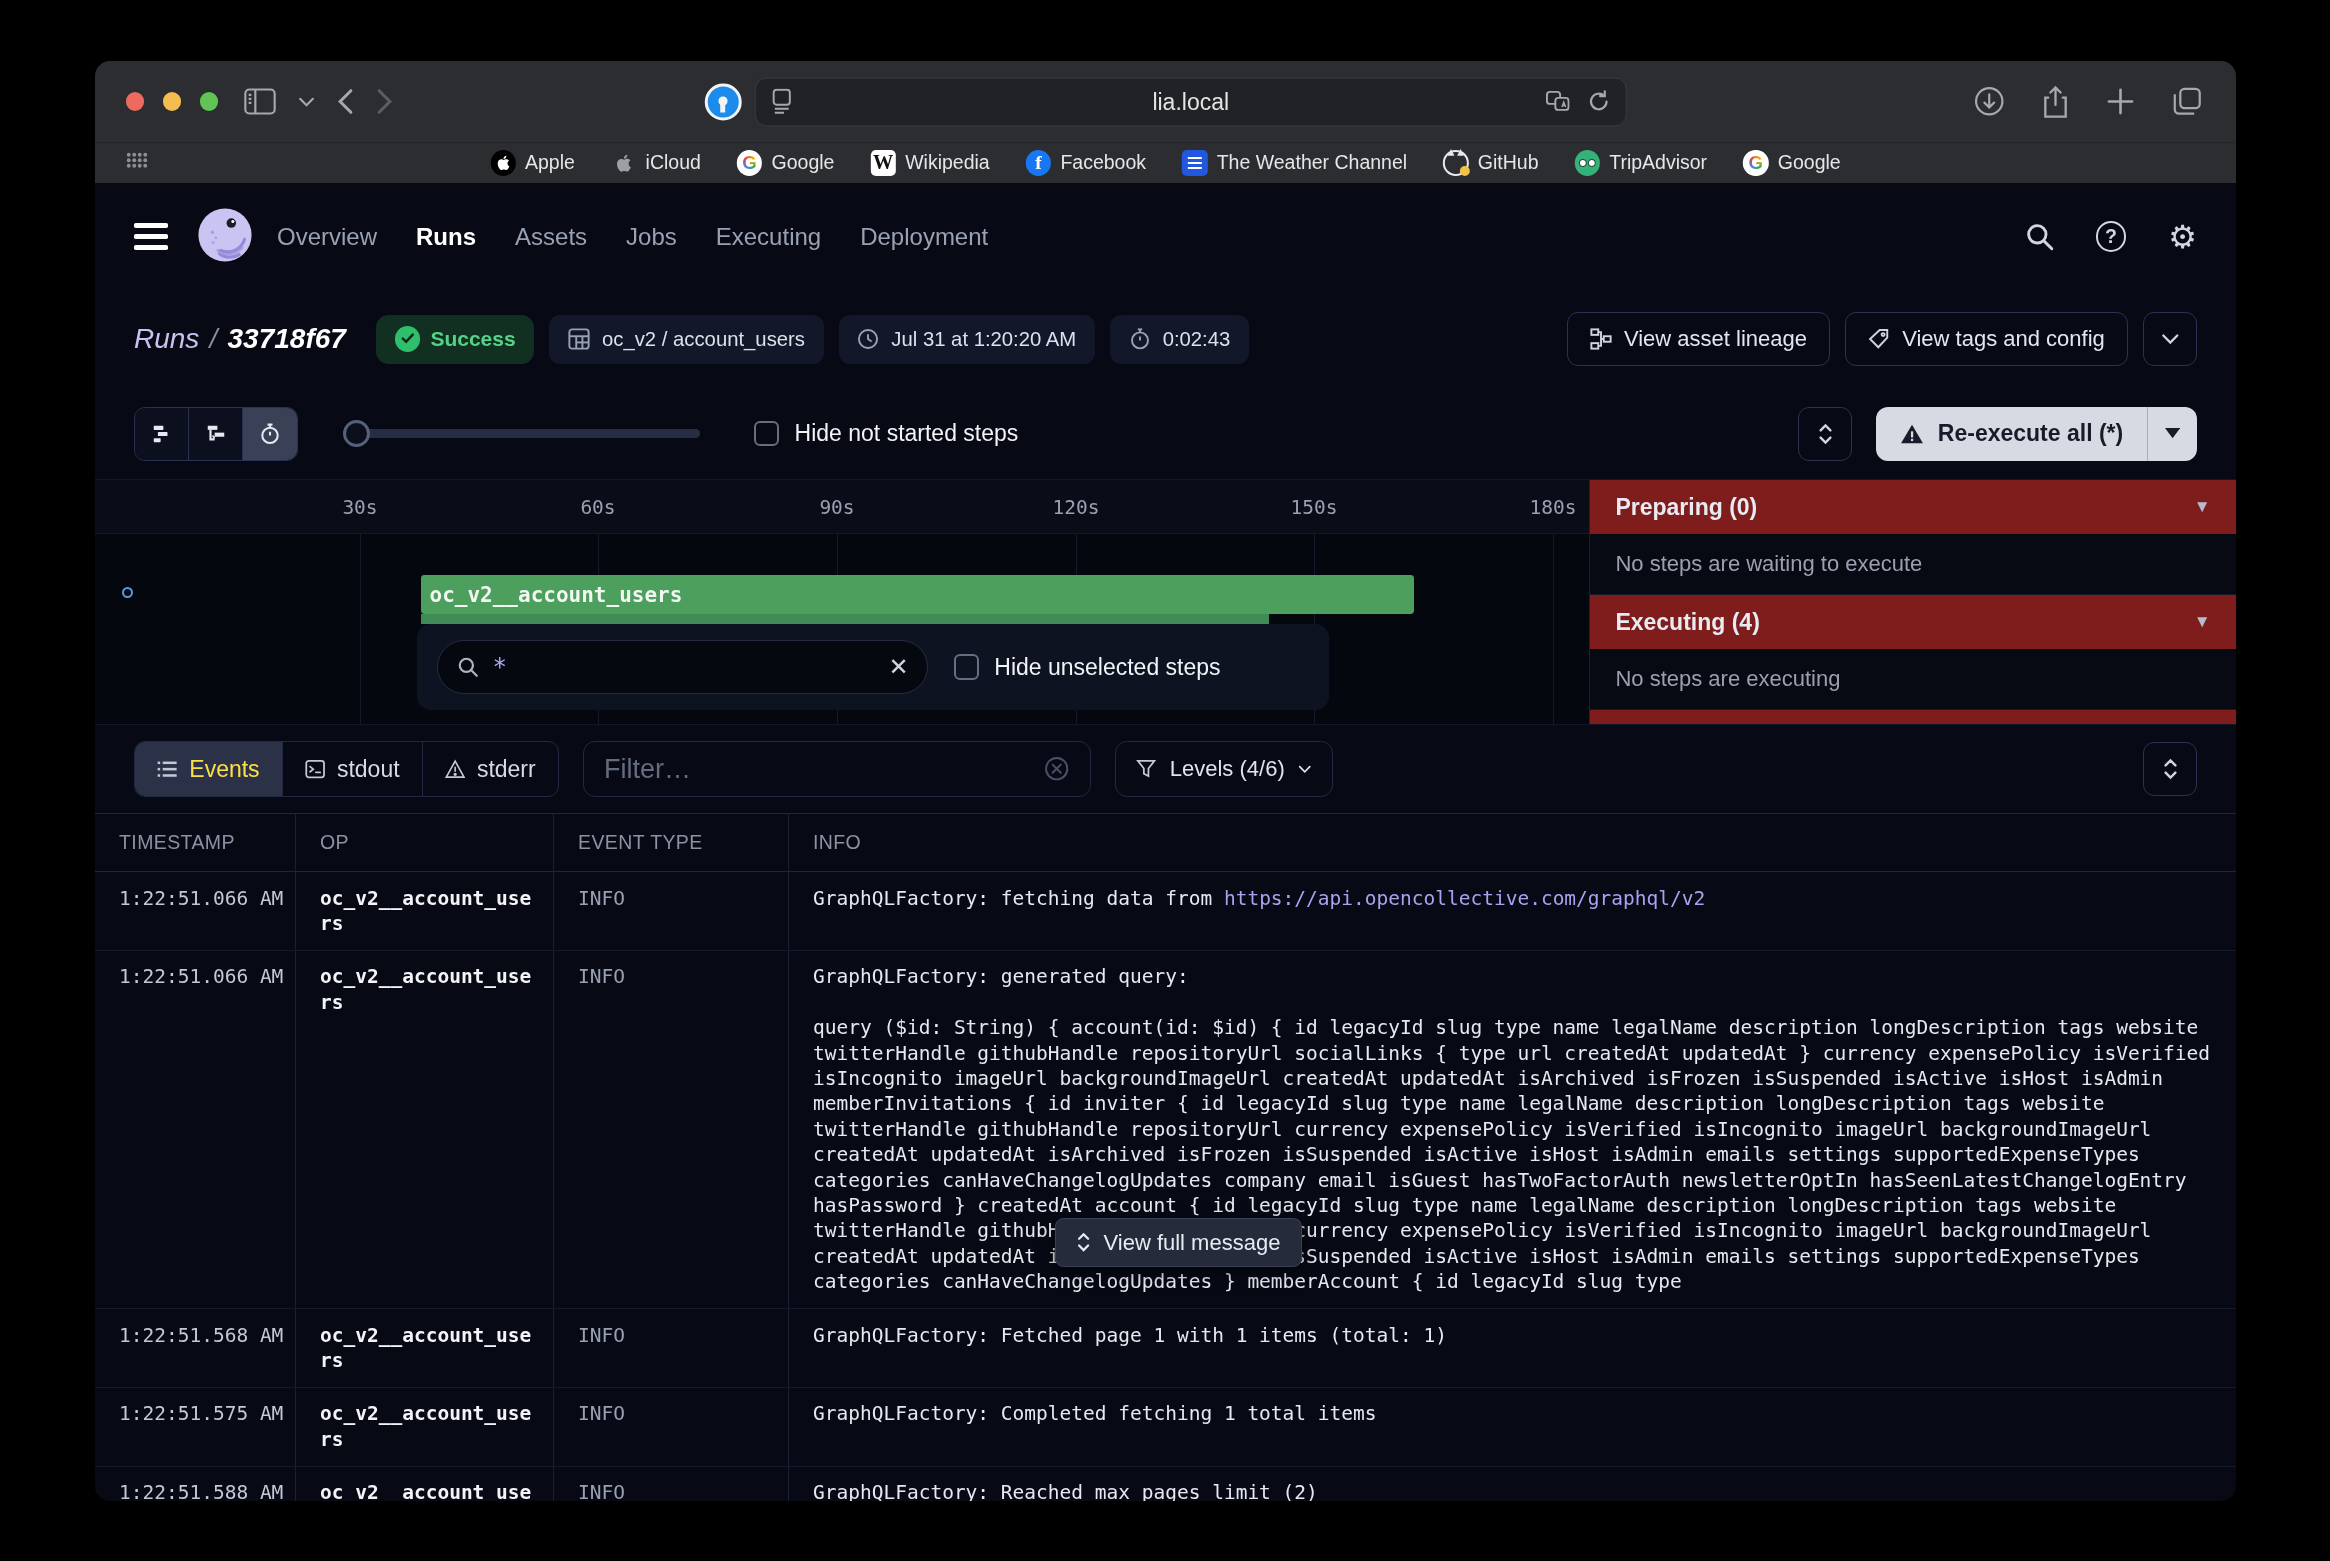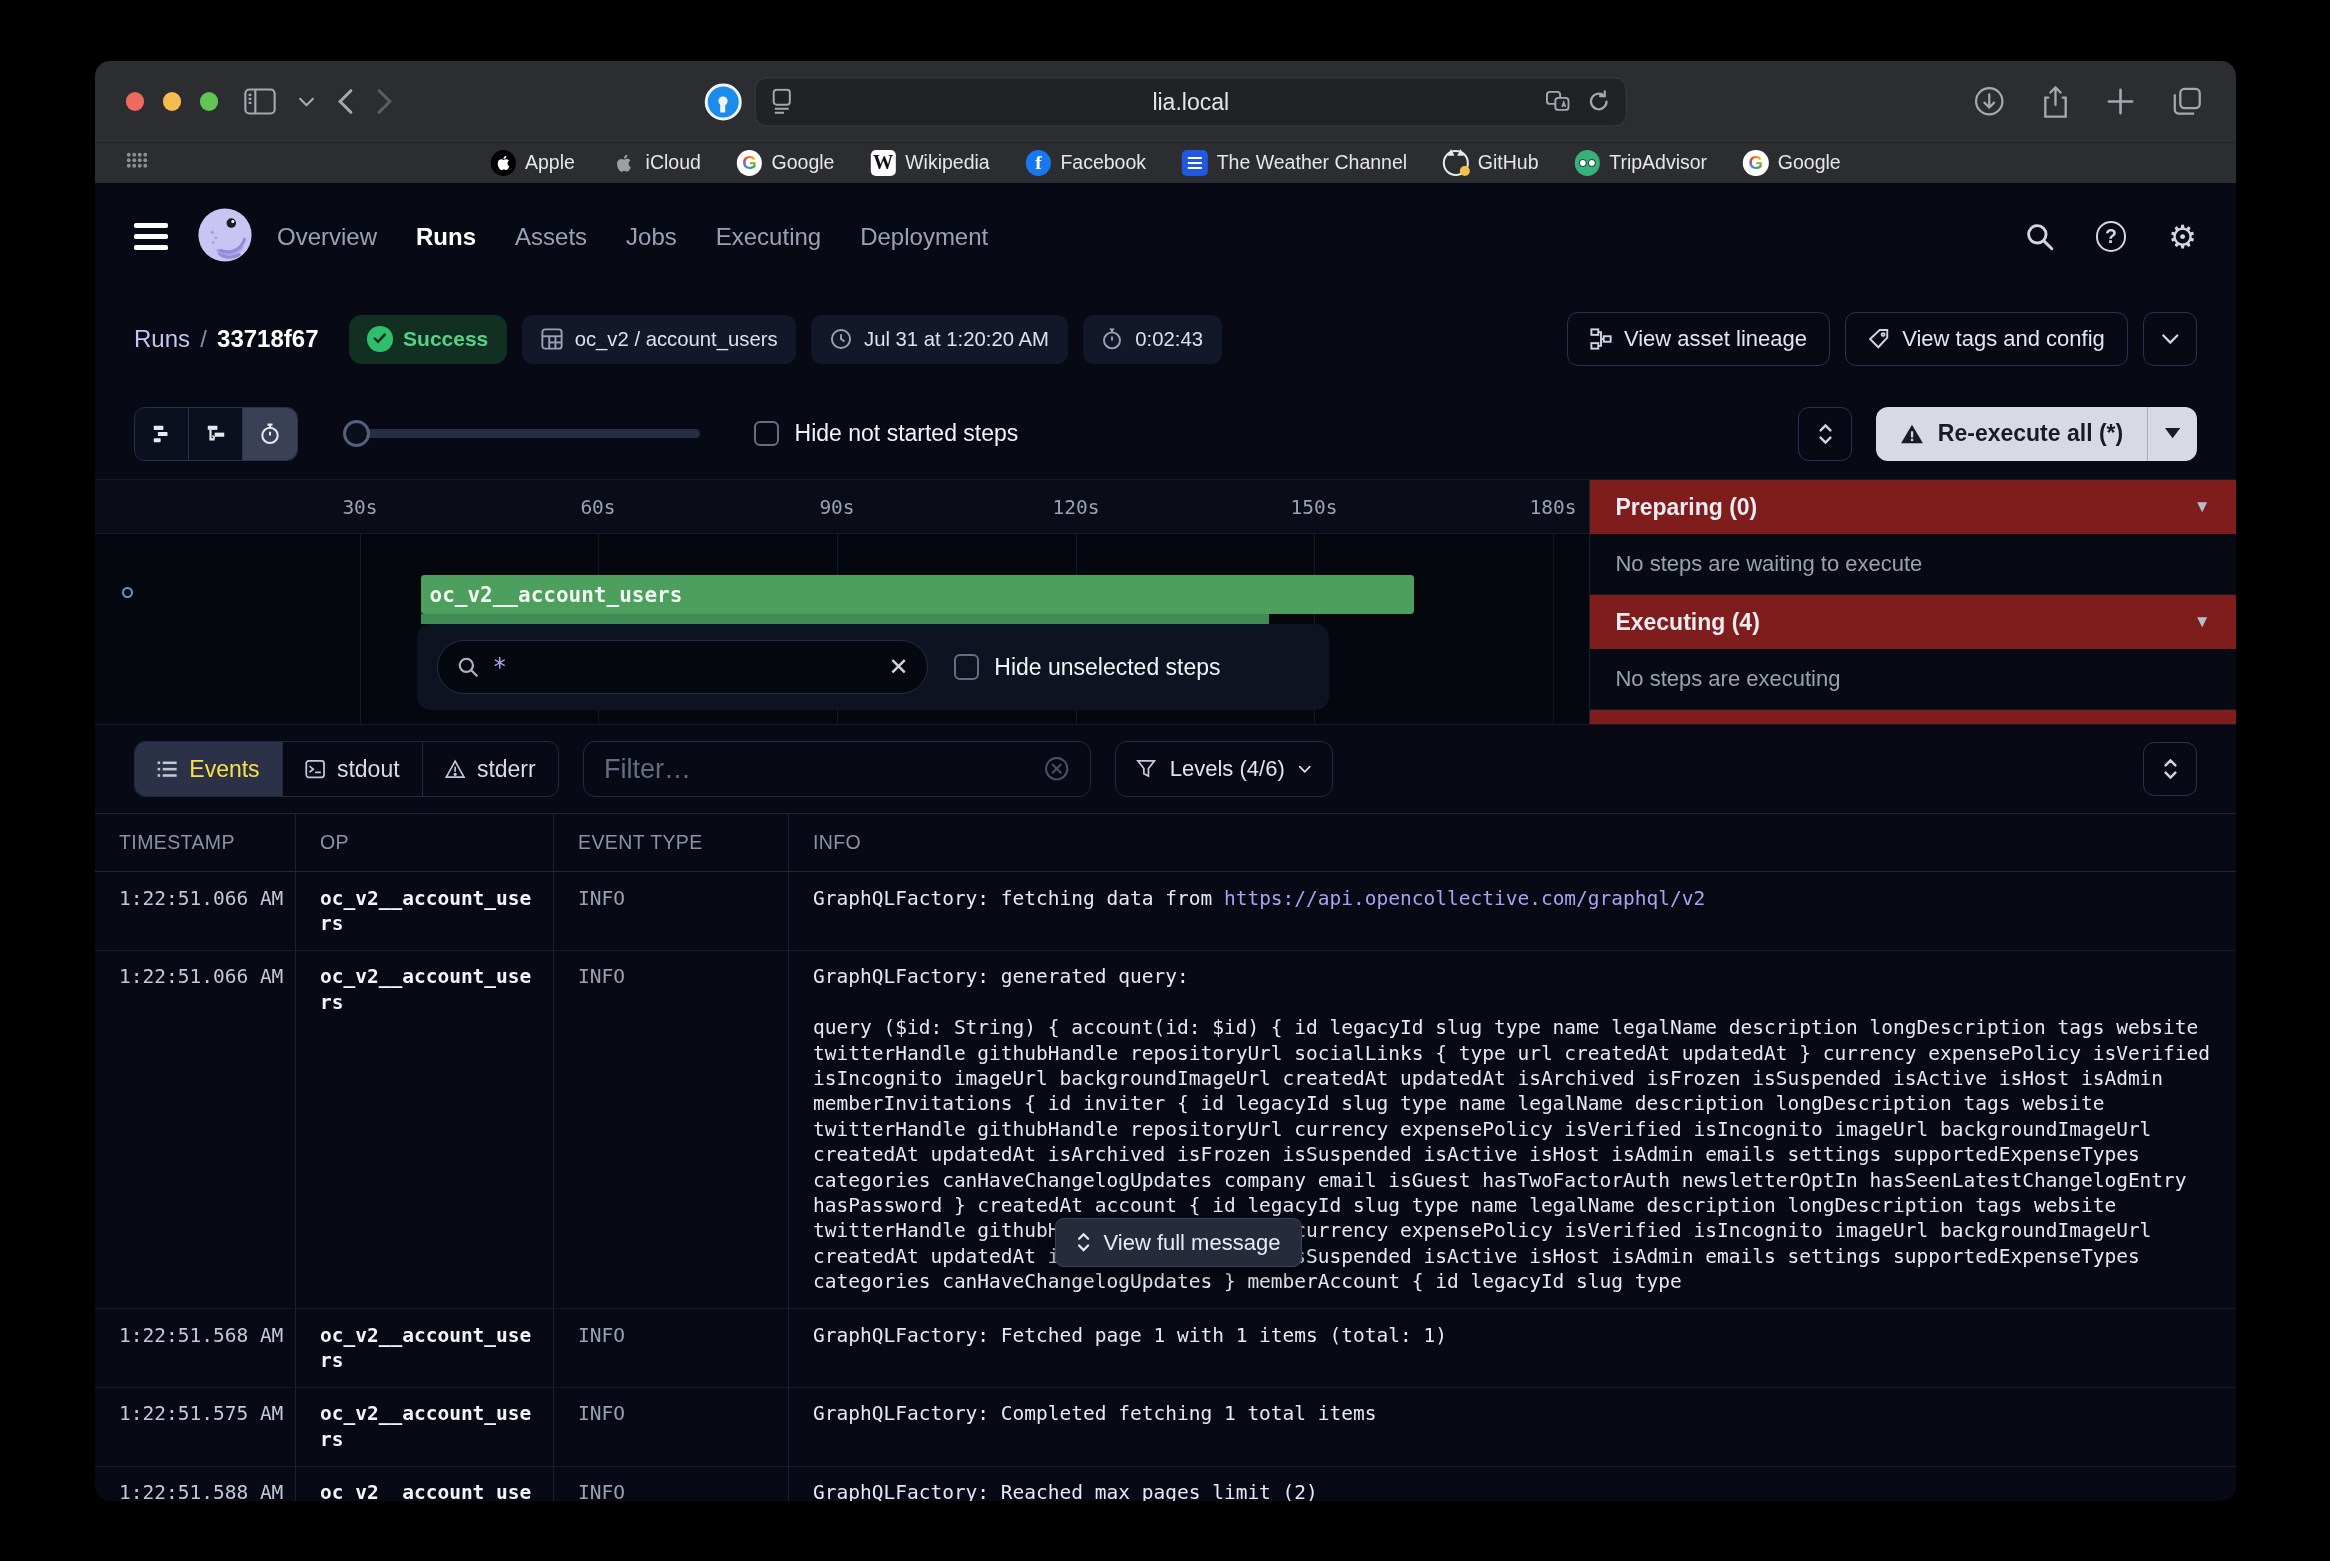--- a/index.html
+++ b/index.html
@@ -65,21 +65,21 @@
   .hamburger i { display:block; height:4.2px; background:#fff; border-radius:1.7px; }
   .dag-logo { margin:0 24px 0 29px; }
   .nav-links { display:flex; gap:39px; font-size:24px; color:#99a1b4; }
   .nav-links .active { color:#fff; font-weight:700; }
   .nav-right { margin-left:auto; display:flex; align-items:center; gap:42px; color:#d2d6e0; }
   .gear-glyph { font-size:32px; line-height:1; }
   .help-circle { width:30.5px; height:30.5px; border:2.1px solid #d2d6e0; border-radius:50%;
     display:flex; align-items:center; justify-content:center; font-size:19.5px; font-weight:bold; }
 
   .run-header { height:98px; display:flex; align-items:center; padding:0 39px; gap:15.2px; flex:0 0 auto; }
-  .crumb { font-size:24px; }
+  .crumb { font-size:28px;font-style:italic; }
   .crumb .runs { color:#c7c2ef; }
   .crumb .sep { color:#8a90a2; margin:0 10.2px; }
   .crumb .rid { color:#fff; font-weight:700; }
   .badge-success { display:flex; align-items:center; gap:10.2px; height:49px; padding:0 18.6px;
     background:#123021; border-radius:12.7px; color:#55d286; font-size:21px; font-weight:600; margin-left:15.2px; }
   .chk { width:25.4px; height:25.4px; border-radius:50%; background:#2fbf6c; display:flex; align-items:center; justify-content:center; color:#0d2417; }
   .pill { display:flex; align-items:center; gap:12px; height:49px; padding:0 18.6px; background:#121729;
     border-radius:11px; font-size:20.3px; color:#dde1eb; }
   .pill .pic { color:#9aa1b5; display:flex; }
   .hdr-right { margin-left:auto; display:flex; align-items:center; gap:15.2px;border-radius:26px; }

